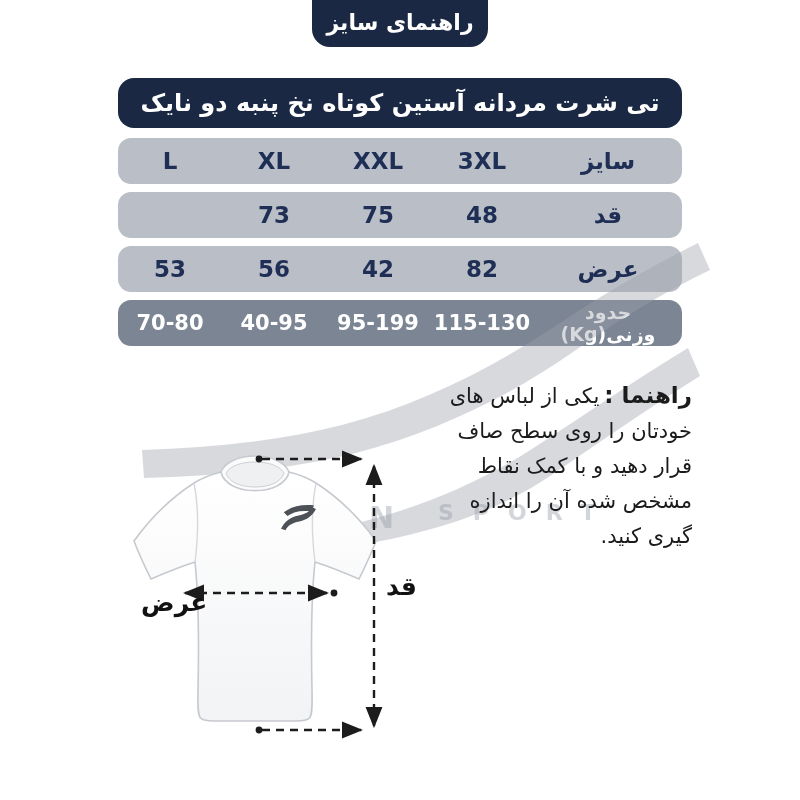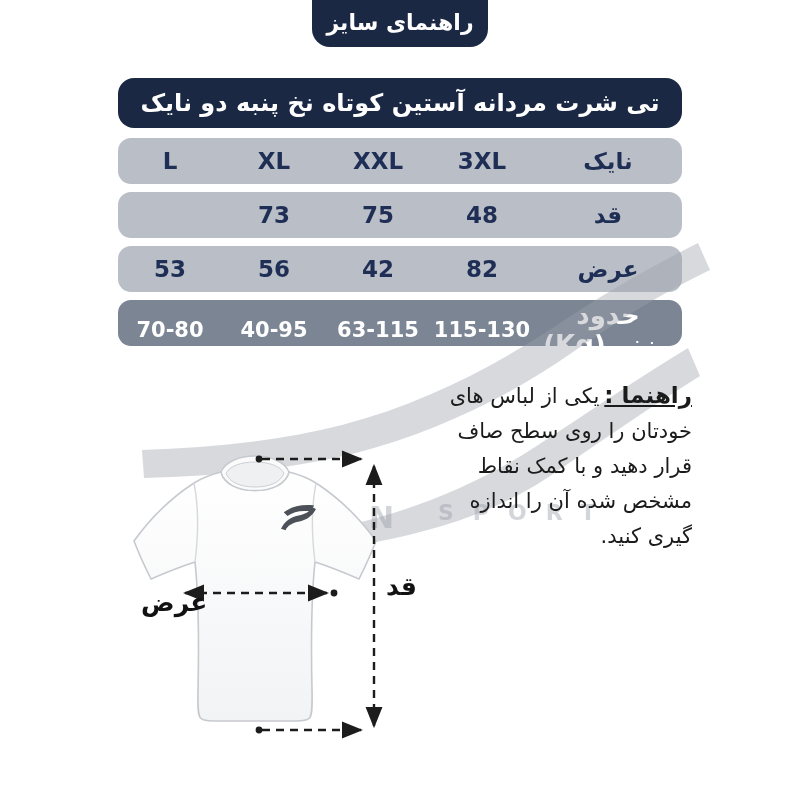--- a/index.html
+++ b/index.html
@@ -13,21 +13,21 @@
 
   
   .stable{position:absolute;left:118px;top:78px;width:564px;z-index:2;direction:rtl;}
   .tbar{height:50px;background:#1a2843;border-radius:16px;color:#fff;font-weight:bold;
         font-size:24px;line-height:50px;text-align:center;}
   .trow{display:grid;grid-template-columns:148px 1fr 1fr 1fr 1fr;height:46px;border-radius:13px;
         margin-top:8px;align-items:center;text-align:center;}
   .trow.first{margin-top:10px;}
   .trow.light{background:#b9bec7;color:#1f2e55;font-weight:bold;font-size:23px;}
   .trow.dark{background:#7b8593;color:#ffffff;font-weight:bold;font-size:21px;}
-  .trow.dark .label{font-size:26px;}
+  .trow.dark .label{font-size:19px;}
   .cell{padding:0 2px;}
   .num{direction:ltr;unicode-bidi:isolate;}
 
   
   .wm-swoosh{position:absolute;left:140px;top:228px;z-index:3;pointer-events:none;}
   .wm-n{position:absolute;left:369px;top:500px;font-size:30px;font-weight:bold;
         color:#d2d5d9;z-index:1;}
   .wm-word{position:absolute;left:438px;top:500px;font-size:22px;font-weight:bold;
         color:#d2d5d9;letter-spacing:19px;z-index:1;}
 
@@ -36,34 +36,34 @@
   .lbl-height{position:absolute;left:386px;top:572px;font-size:25px;font-weight:bold;
         color:#121212;z-index:5;}
   .lbl-width{position:absolute;left:141px;top:588px;font-size:25px;font-weight:bold;
         color:#121212;z-index:5;}
 
   
   .guide,.note{position:absolute;left:420px;width:272px;direction:rtl;text-align:right;
         font-size:21px;line-height:35px;color:#1b1b1b;white-space:pre-line;z-index:5;margin:0;}
   .guide{top:378px;}
   .note{top:674px;}
-  .guide b,.note b{font-size:23px;margin-left:5px;text-decoration:underline;}
+  .guide b,.note b{font-size:23px;margin-left:5px;}
 </style>
 </head>
 <body>
 
 <div class="page">
 
   <div class="badge">راهنمای سایز</div>
 
   <div class="stable">
     <div class="tbar">تی شرت مردانه آستین کوتاه نخ پنبه دو نایک</div>
 
     <div class="trow light first">
-      <div class="cell label">نایک</div>
+      <div class="cell label">سایز</div>
       <div class="cell num">3XL</div>
       <div class="cell num">XXL</div>
       <div class="cell num">XL</div>
       <div class="cell num">L</div>
     </div>
 
     <div class="trow light">
       <div class="cell label">قد</div>
       <div class="cell num">48</div>
       <div class="cell num">75</div>
@@ -74,21 +74,21 @@
       <div class="cell label">عرض</div>
       <div class="cell num">82</div>
       <div class="cell num">42</div>
       <div class="cell num">56</div>
       <div class="cell num">53</div>
     </div>
 
     <div class="trow dark">
       <div class="cell label">حدود وزنی(Kg)</div>
       <div class="cell num">115-130</div>
-      <div class="cell num">63-115</div>
+      <div class="cell num">95-199</div>
       <div class="cell num">40-95</div>
       <div class="cell num">70-80</div>
     </div>
   </div>
 
   <div class="wm-n">N</div>
   <div class="wm-word">SPORT</div>
 
   <svg class="wm-swoosh" width="570" height="325" viewBox="0 0 570 325">
     <g fill="#9ba1ab" fill-opacity="0.40">

